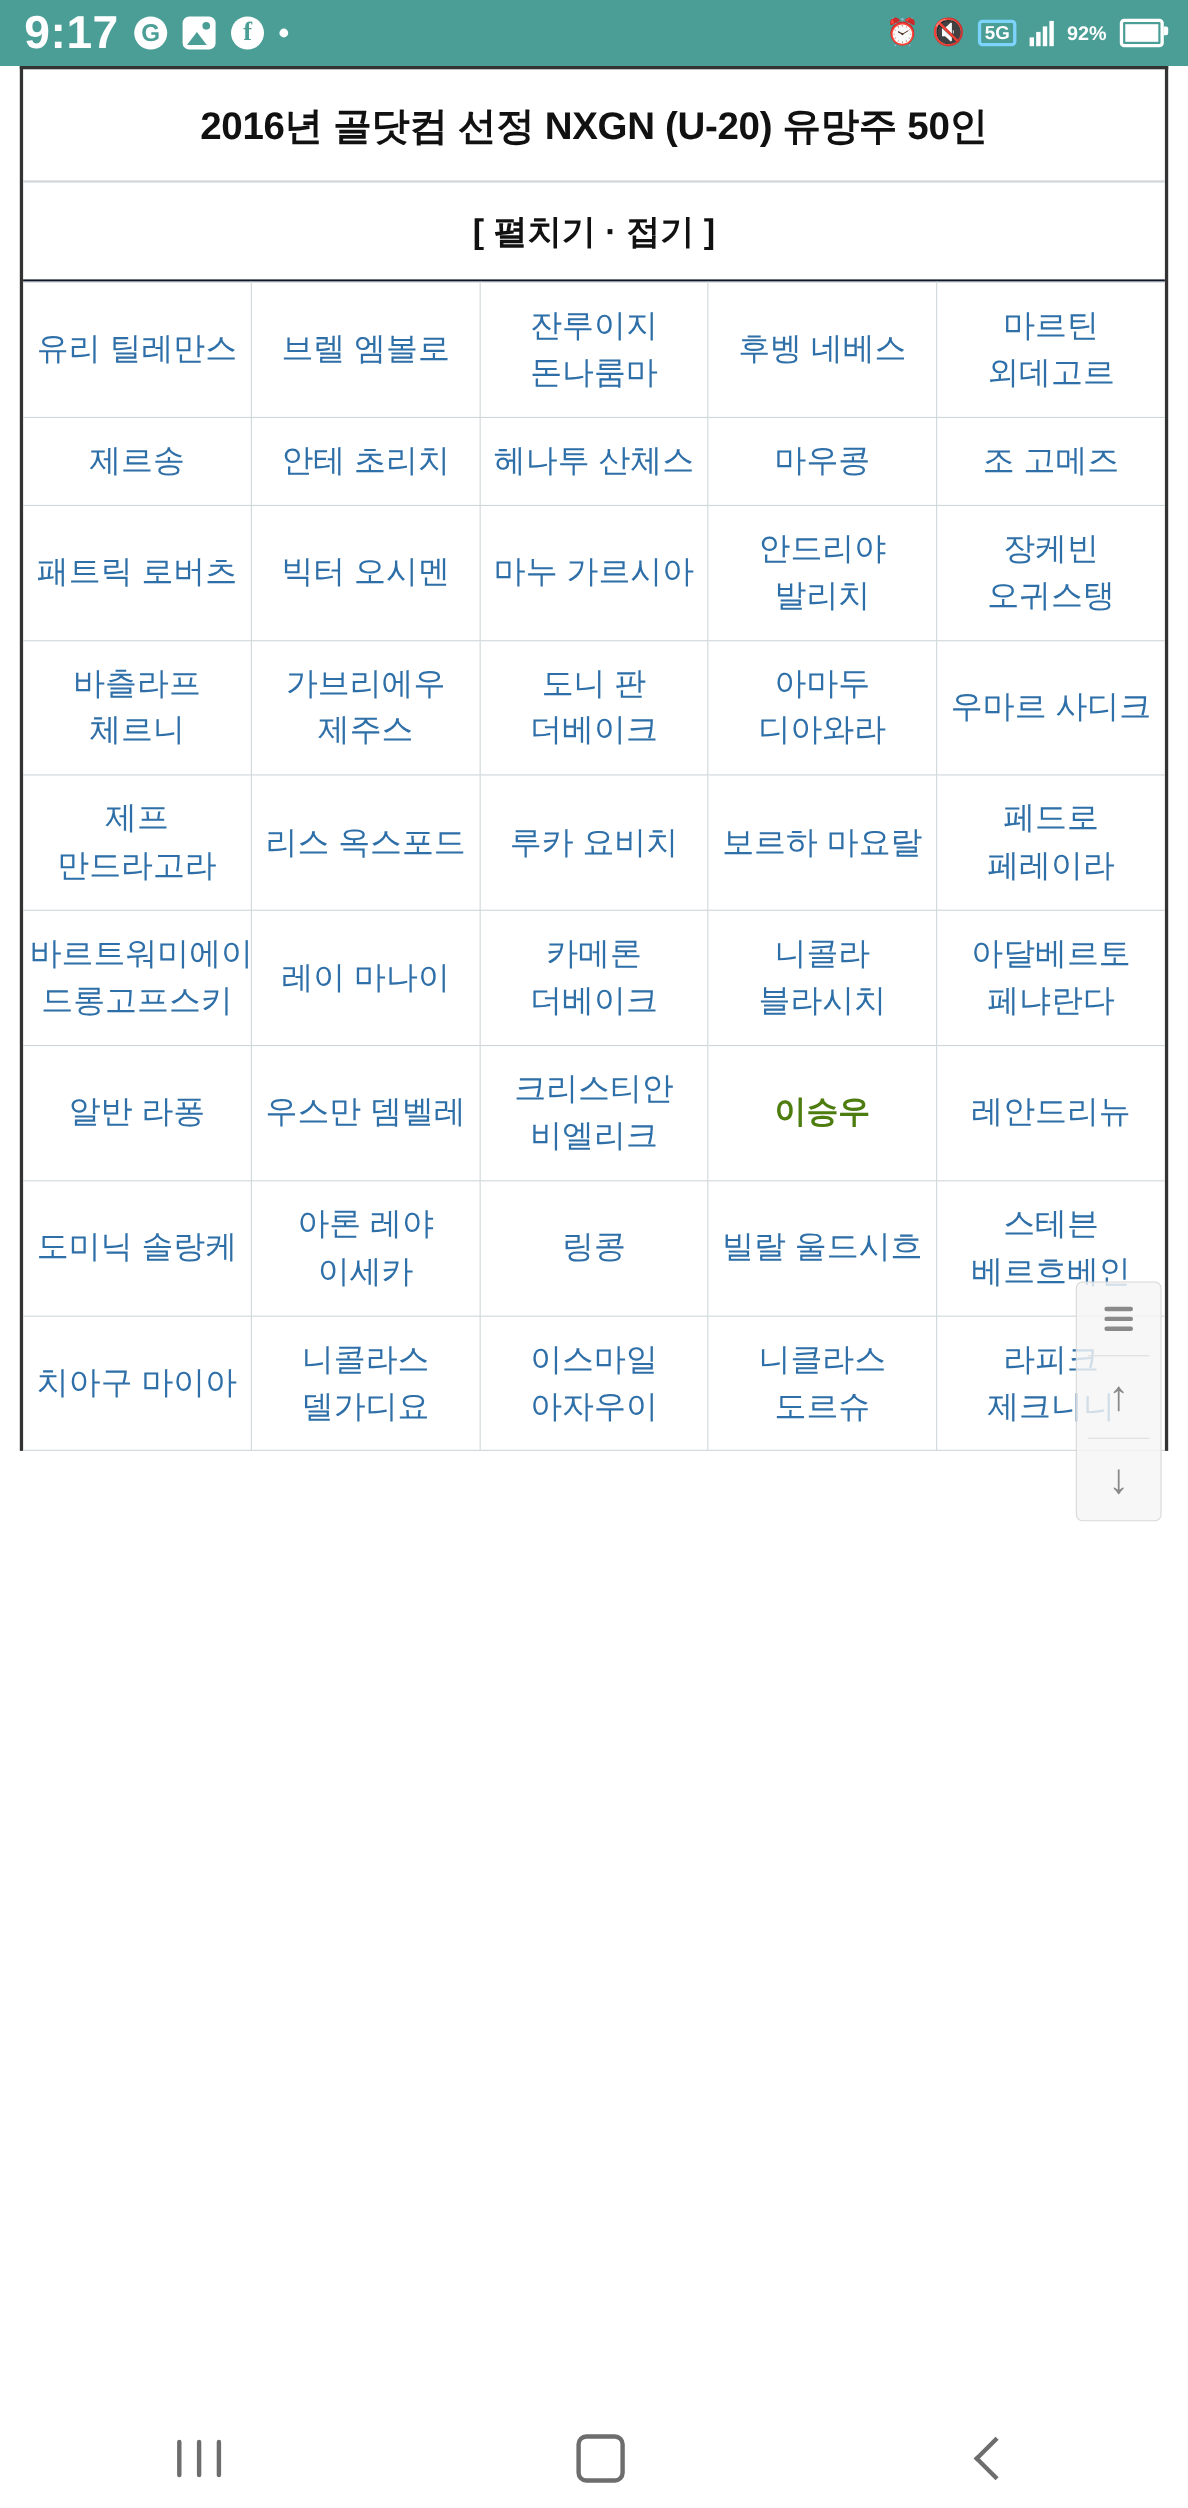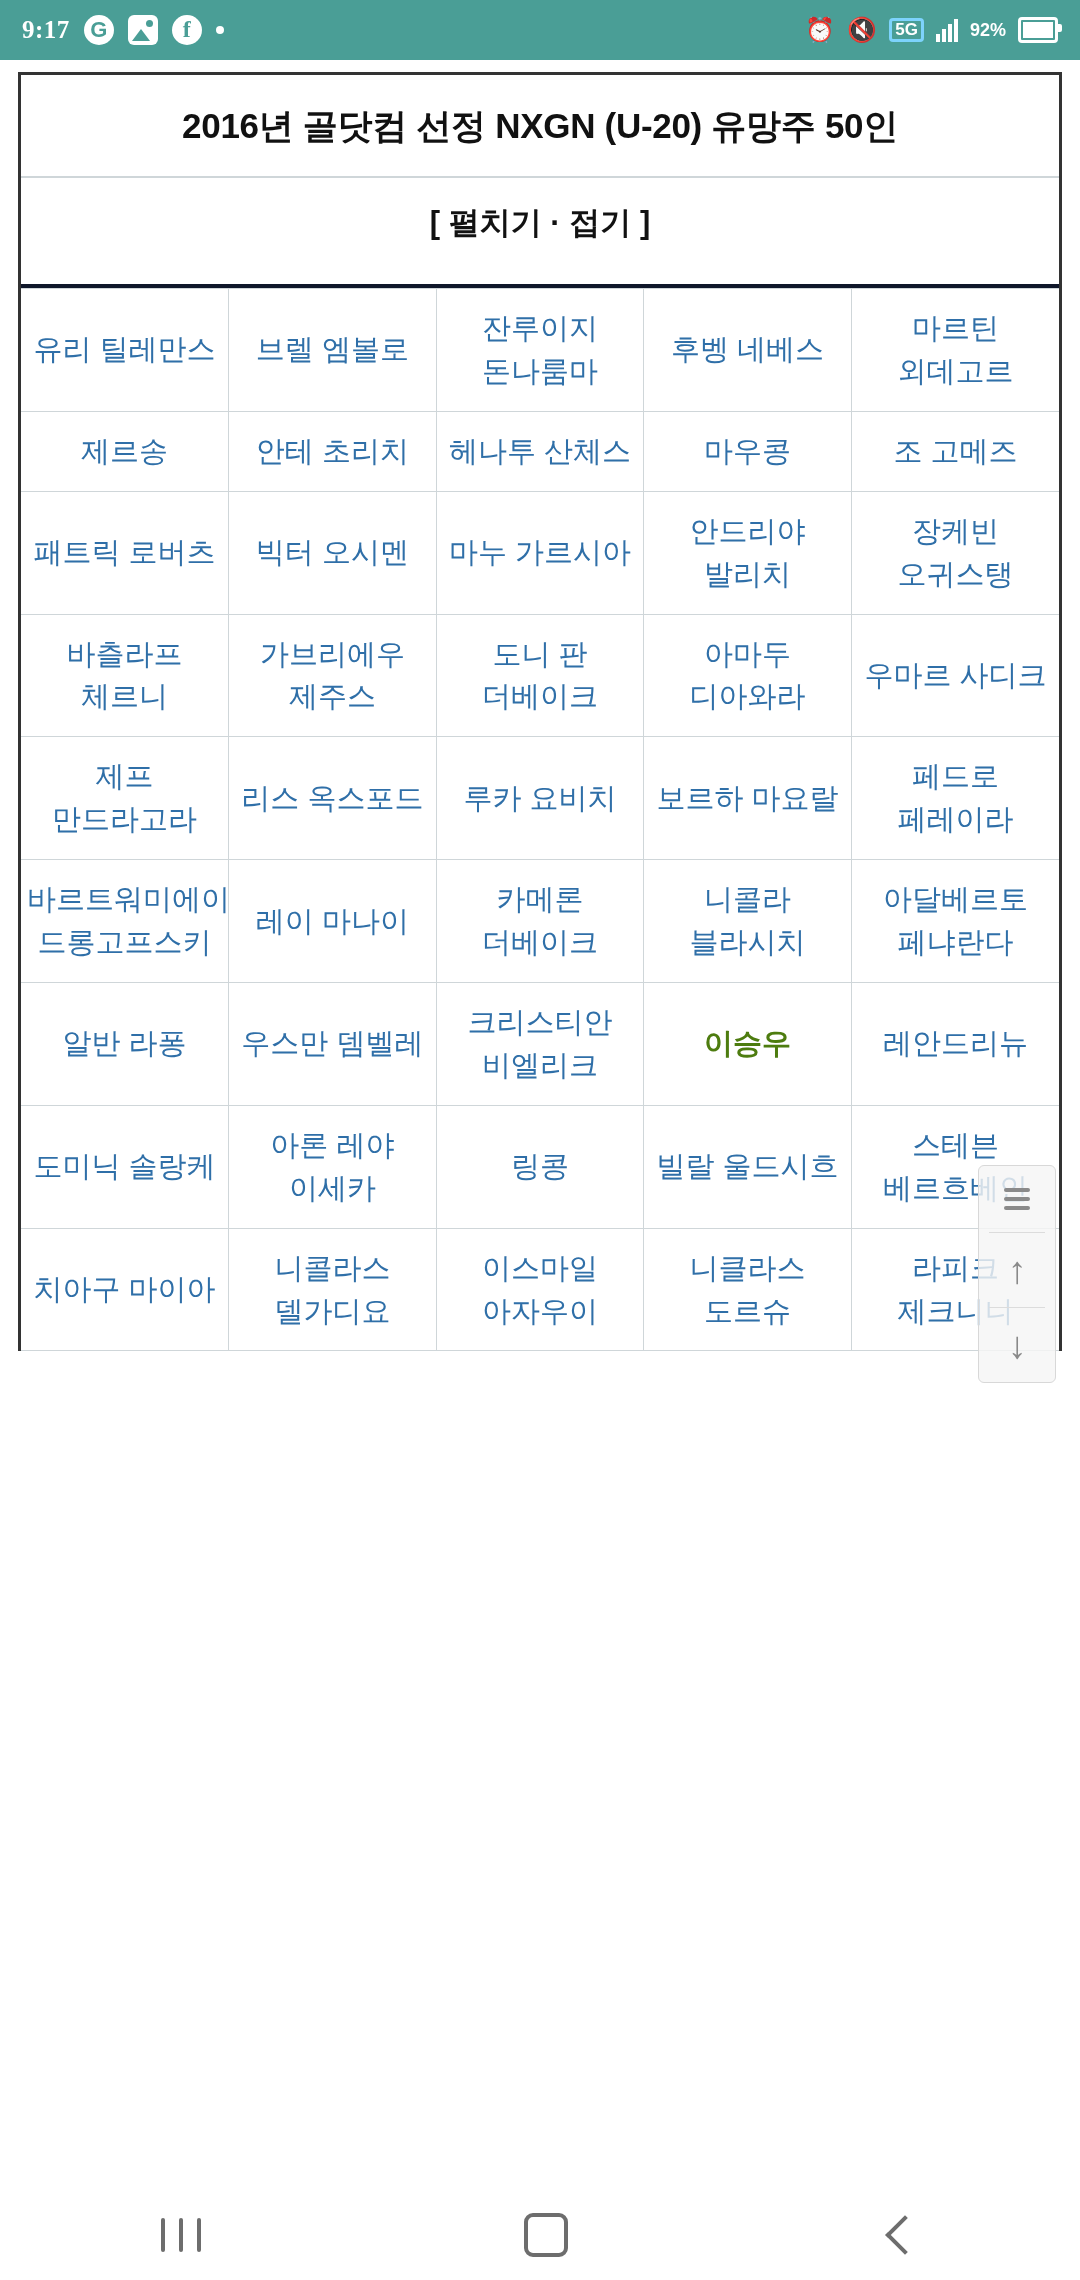--- a/index.html
+++ b/index.html
@@ -25,24 +25,23 @@
     justify-content: space-between;
     padding: 0 22px;
     box-sizing: border-box;
   }
   .status-left {
     display: flex;
     align-items: center;
     gap: 14px;
   }
   .status-clock {
-    font-size: 25px;
+    font-size: 42px;
     font-weight: 600;
     letter-spacing: 0.5px;
-    font-family: Liberation Serif, serif;
   }
   .status-right {
     display: flex;
     align-items: center;
     gap: 12px;
   }
   .status-battery-text {
     font-size: 18px;
     font-weight: 600;
   }
@@ -147,21 +146,21 @@
     position: absolute;
     left: 2px; top: 2px; bottom: 2px;
     width: 88%;
     background: #ffffff;
     display: block;
   }
 
   
   .page {
     position: absolute;
-    top: 72px;
+    top: 60px;
     left: 0;
     width: 1080px;
     height: 2130px;
     background: #ffffff;
     box-sizing: border-box;
     padding: 0 18px;
   }
   .table-wrap {
     border: 3px solid #333333;
     border-bottom: none;
@@ -176,22 +175,22 @@
     color: #111111;
     padding: 28px 10px 26px;
     border-bottom: 2px solid #cfd6d9;
     letter-spacing: -0.3px;
   }
   .toggle-row {
     text-align: center;
     font-size: 31px;
     font-weight: 700;
     color: #111111;
-    padding: 24px 10px 40px;
-    border-bottom: 4px solid #0f172a;
+    padding: 24px 10px 22px;
+    border-bottom: 2px solid #0f172a;
   }
   table.names {
     border-collapse: collapse;
     width: 100%;
     table-layout: fixed;
   }
   table.names td {
     border: 1px solid #cfd6d9;
     color: #2f6fa8;
     font-size: 29px;

